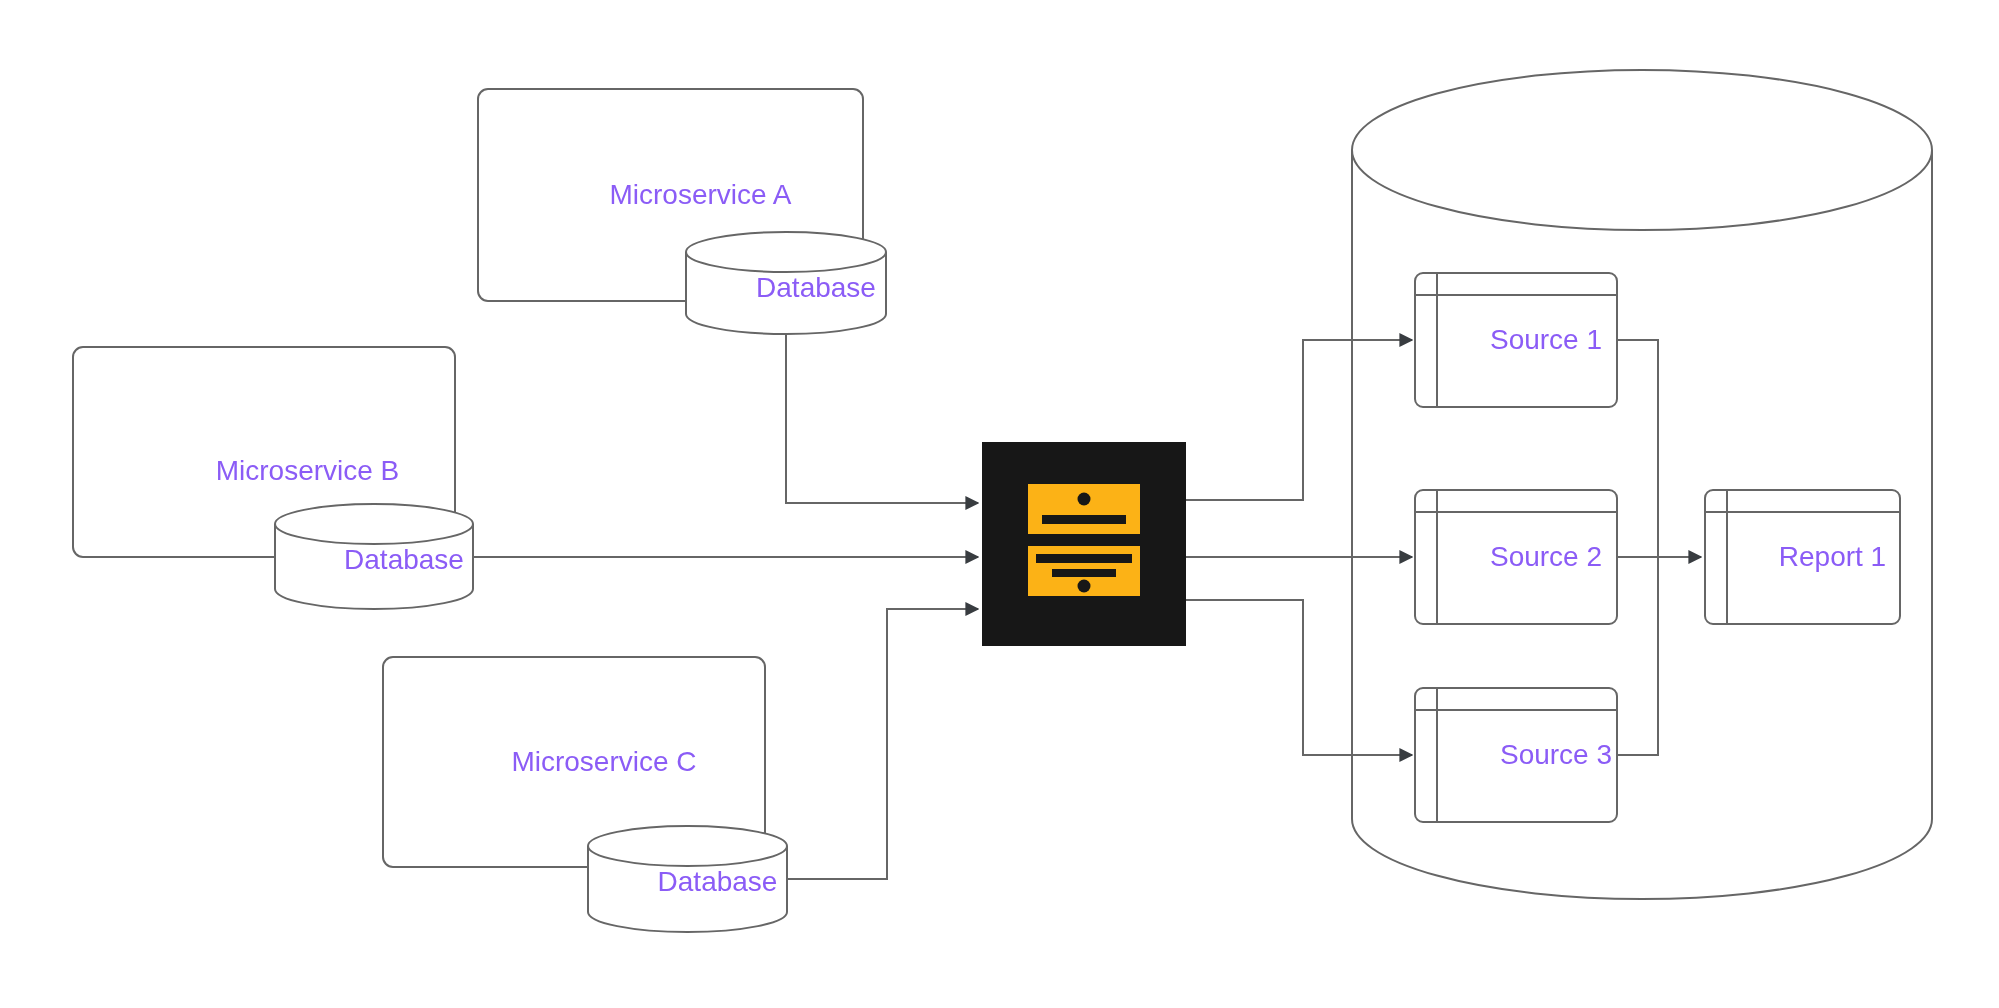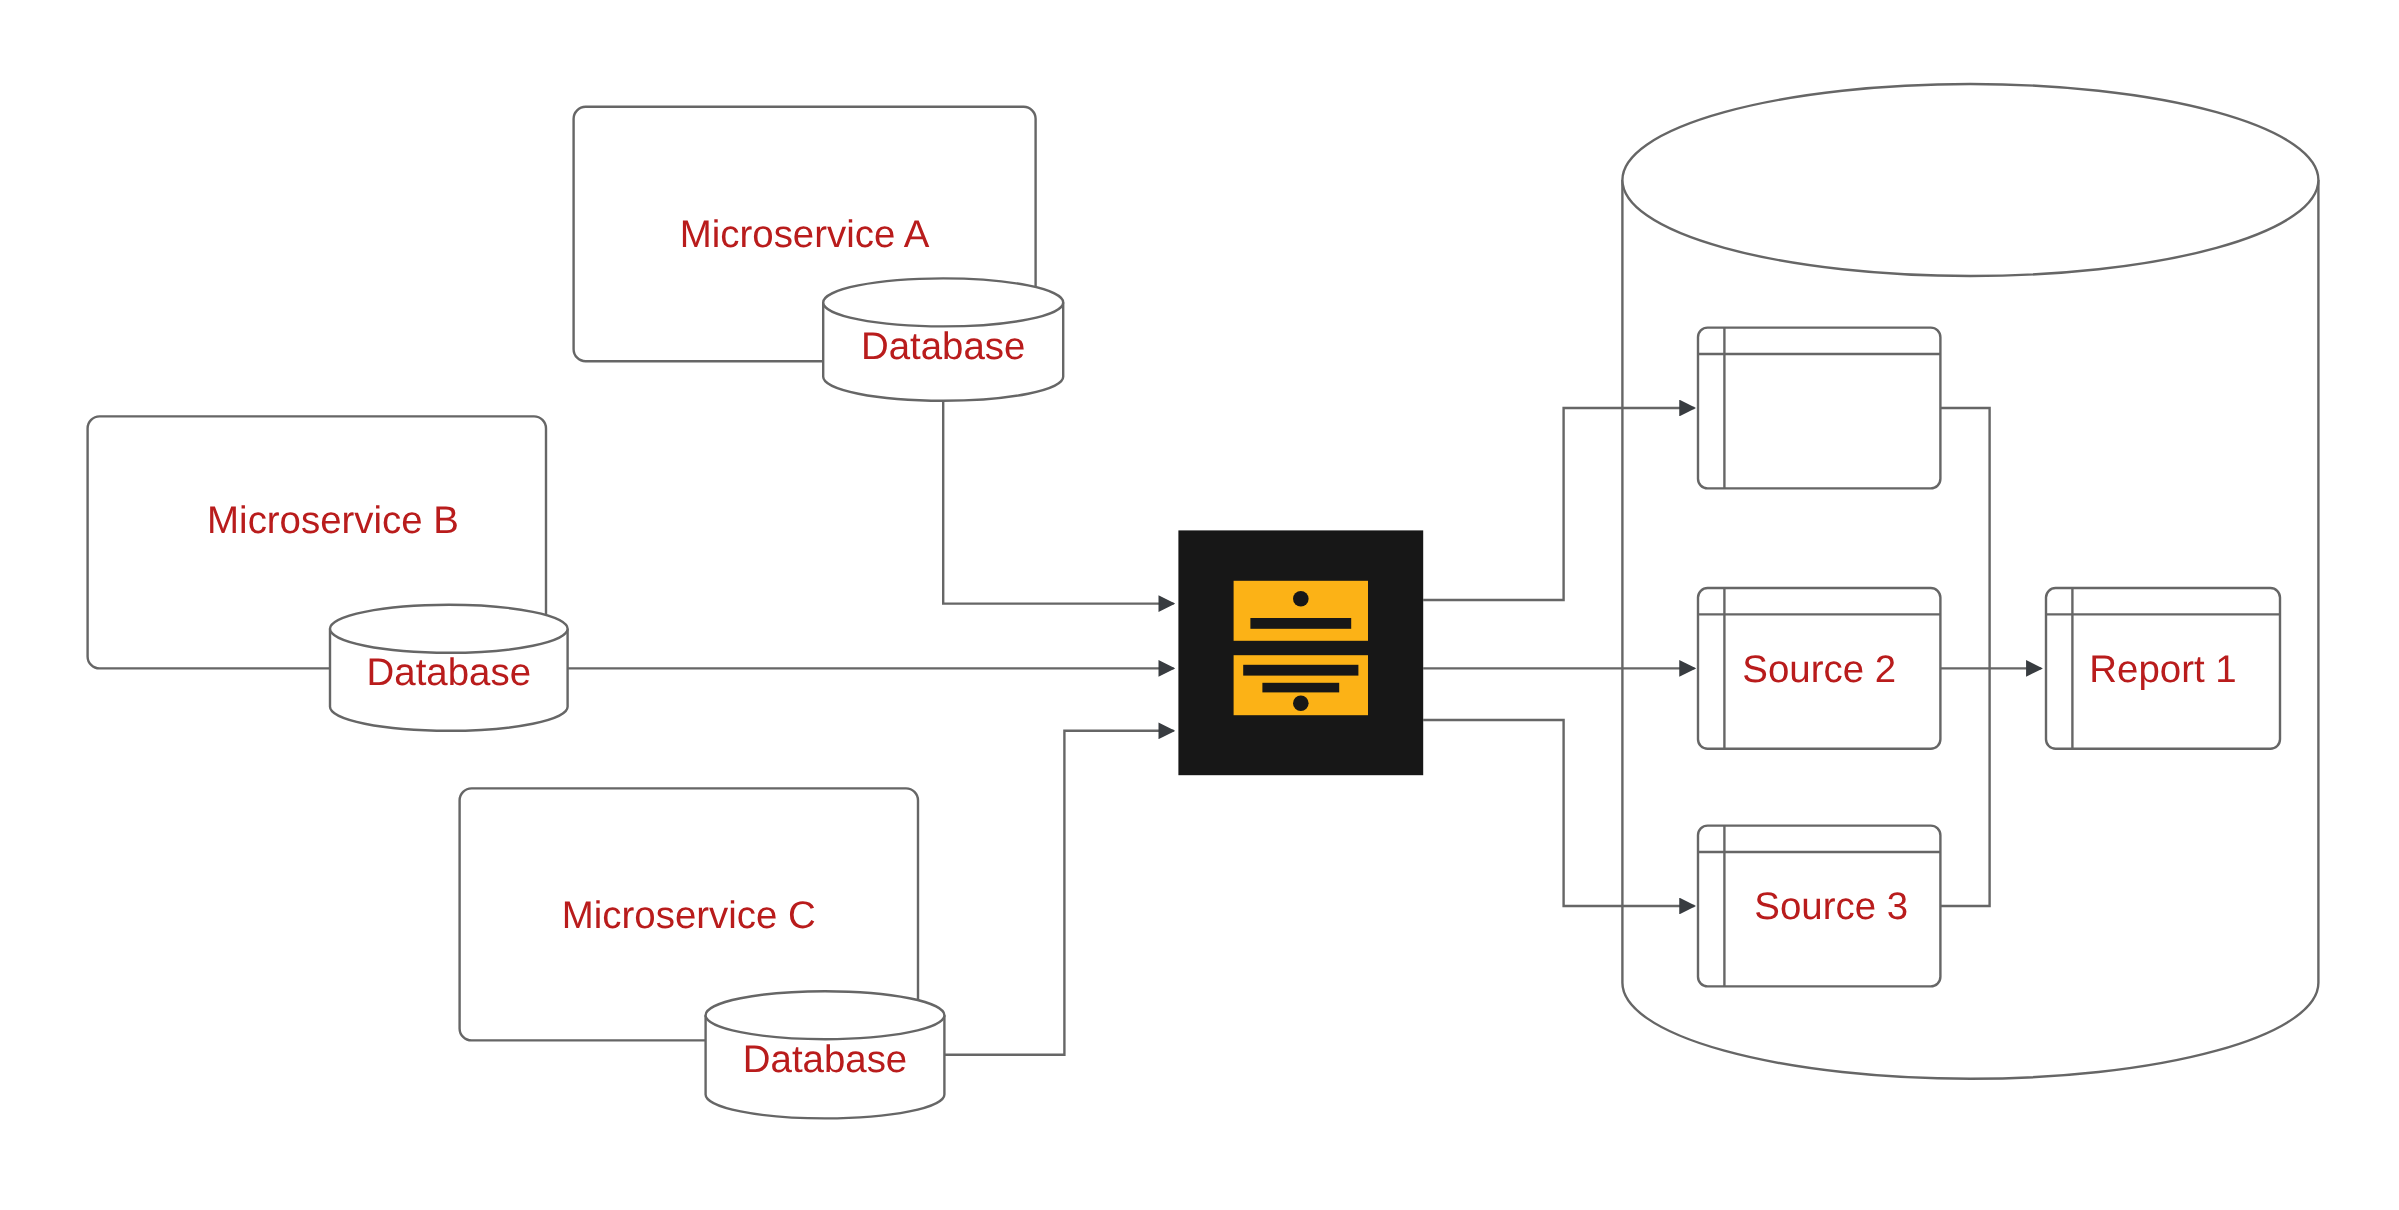--- a/index.html
+++ b/index.html
@@ -1,20 +1,20 @@
 <!DOCTYPE html>
 <html><head>
 <meta charset="utf-8">
 <style>
   html,body{margin:0;padding:0;background:#ffffff;}
   .canvas{position:relative;width:1999px;height:1008px;background:#ffffff;overflow:hidden;
           font-family:"Liberation Sans", sans-serif;}
   .layer{position:absolute;left:0;top:0;}
   .lbl{position:absolute;display:flex;align-items:center;justify-content:center;
-       font-size:32px;color:#b91c1c;white-space:nowrap;pointer-events:none;}
+       font-size:28px;color:#8b5cf6;white-space:nowrap;pointer-events:none;padding-left:30px;}
   svg .node{fill:#ffffff;stroke:#666666;stroke-width:2;}
   svg .edge{fill:none;stroke:#666666;stroke-width:2;}
   svg .inner{stroke:#666666;stroke-width:2;}
 </style>
 </head>
 <body>
 
 <div class="canvas">
 
   <svg class="layer" width="1999" height="1008" viewBox="0 0 1999 1008">
@@ -91,24 +91,25 @@
     <g>
       <rect class="node" x="1705" y="490" width="195" height="134" rx="8"></rect>
       <line class="inner" x1="1705" y1="512" x2="1900" y2="512"></line>
       <line class="inner" x1="1727" y1="490" x2="1727" y2="624"></line>
     </g>
   </svg>
 
   <div class="lbl" style="left:478px;top:89px;width:385px;height:212px">Microservice A</div>
   <div class="lbl" style="left:686px;top:252px;width:200px;height:72px">Database</div>
 
-  <div class="lbl" style="left:73px;top:328px;width:409px;height:210px">Microservice B</div>
+  <div class="lbl" style="left:73px;top:366px;width:409px;height:210px">Microservice B</div>
   <div class="lbl" style="left:275px;top:524px;width:198px;height:72px">Database</div>
 
   <div class="lbl" style="left:383px;top:657px;width:382px;height:210px">Microservice C</div>
   <div class="lbl" style="left:588px;top:846px;width:199px;height:72px">Database</div>
 
+  <div class="lbl" style="left:1415px;top:273px;width:202px;height:134px">Source 1</div>
   <div class="lbl" style="left:1415px;top:490px;width:202px;height:134px">Source 2</div>
   <div class="lbl" style="left:1415px;top:688px;width:222px;height:134px">Source 3</div>
 
   <div class="lbl" style="left:1705px;top:490px;width:195px;height:134px">Report 1</div>
 
 </div>
 
 </body></html>

